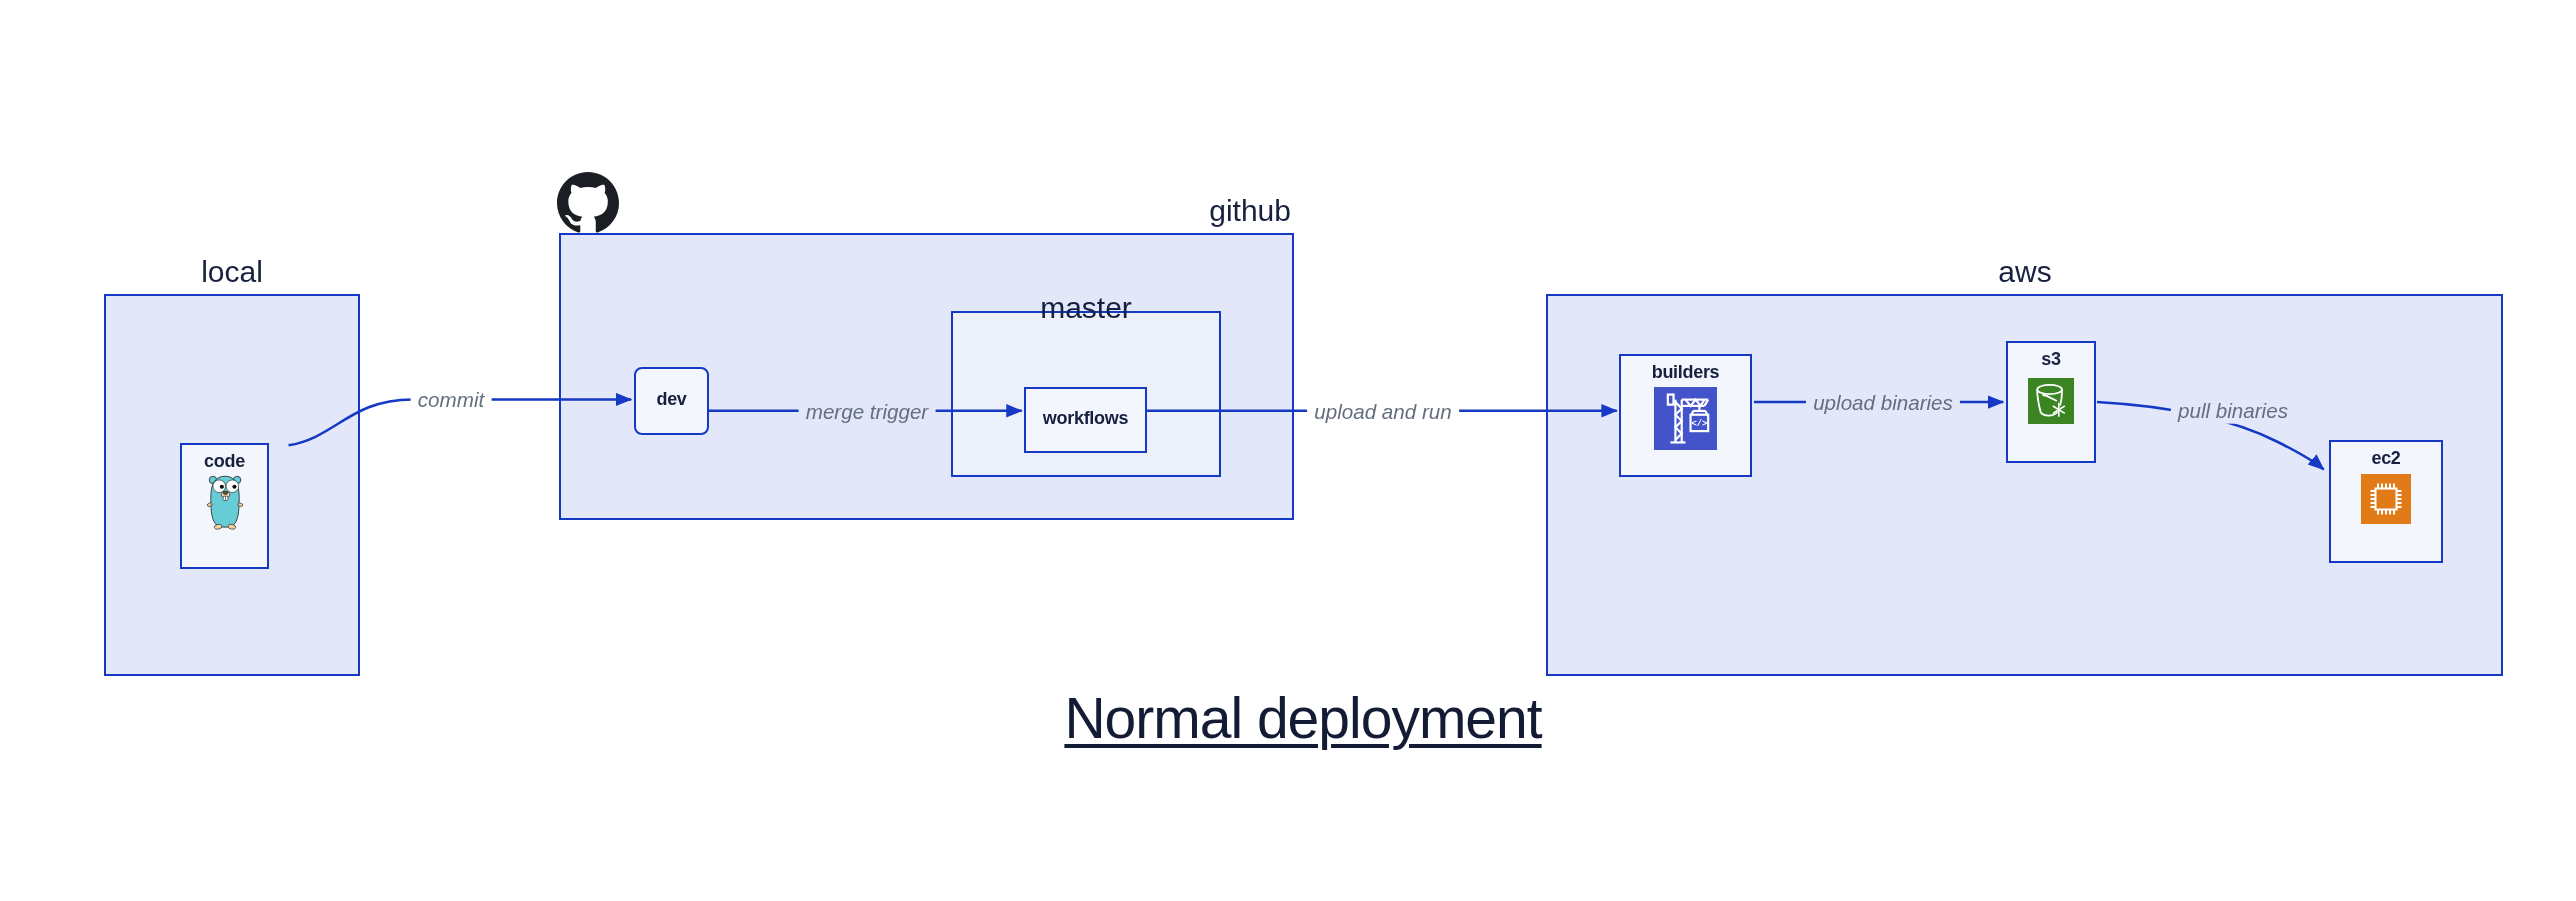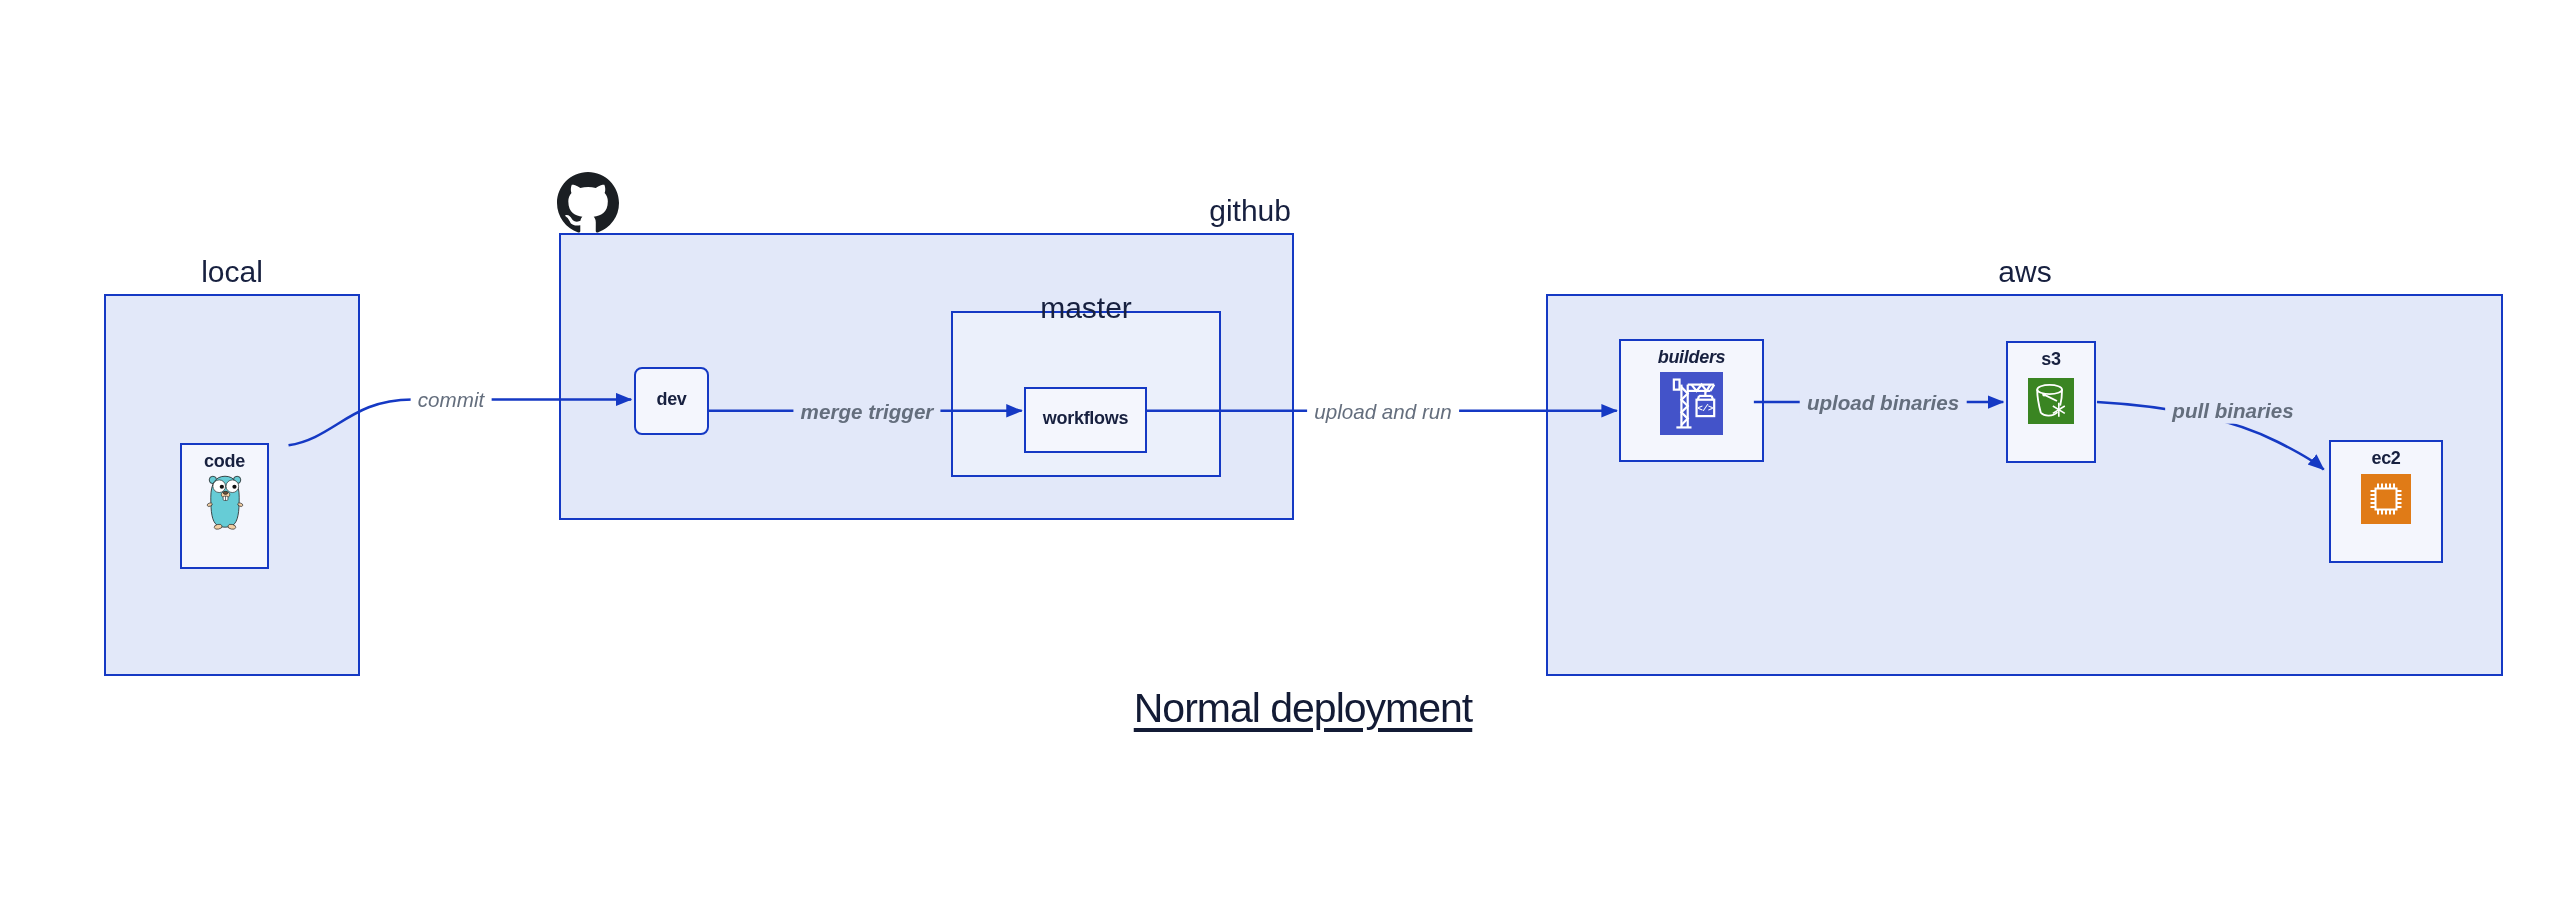--- a/index.html
+++ b/index.html
@@ -48,27 +48,27 @@
     position: absolute;
     font-style: italic;
     font-size: 20.6px;
     color: #646e7d;
     white-space: nowrap;
     transform: translate(-50%, -50%);
     padding: 1px 7.2px;
     line-height: 1.1;
   }
   .bg-white { background: #ffffff; }
-  .bg-panel { background: #e2e8f9; font-weight: bold; }
+  .bg-panel { background: #e2e8f9; }
   .diagram-title {
     position: absolute;
     left: 1303px;
     top: 685px;
     transform: translateX(-50%);
-    font-size: 41px;
+    font-size: 57px;
     letter-spacing: -1px;
     color: #131b35;
     text-decoration: underline;
     text-decoration-thickness: 3.6px;
     text-underline-offset: 6.2px;
     white-space: nowrap;
   }
   .edges {
     position: absolute;
     left: 0; top: 0;
@@ -137,21 +137,21 @@
   </div>
 
   <div class="node center-label" style="left:634px; top:367px; width:75px; height:68px;border-radius:8px;">
     <div class="nlabel">dev</div>
   </div>
 
   <div class="node center-label" style="left:1024px; top:387px; width:123px; height:66px;">
     <div class="nlabel">workflows</div>
   </div>
 
-  <div class="node" style="left:1619px; top:339px; width:145px; height:123px;font-style:italic;">
+  <div class="node" style="left:1619px; top:354px; width:133px; height:123px;">
     <div class="nlabel top">builders</div>
     <div class="icon-tile" style="width:63px; height:63px; background:#4353c9; margin-top:4.1px;">
       <svg width="63" height="63" viewBox="0 0 100 100">
         <g stroke="#ffffff" stroke-width="3.5" fill="none">
           <rect x="22" y="12" width="9" height="16"></rect>
           <line x1="34" y1="20" x2="34" y2="88"></line>
           <line x1="44" y1="20" x2="44" y2="88"></line>
           <polyline points="34,24 44,34 34,44 44,54 34,64 44,74 34,84"></polyline>
           <line x1="44" y1="20" x2="86" y2="20"></line>
           <line x1="44" y1="30" x2="80" y2="30"></line>

